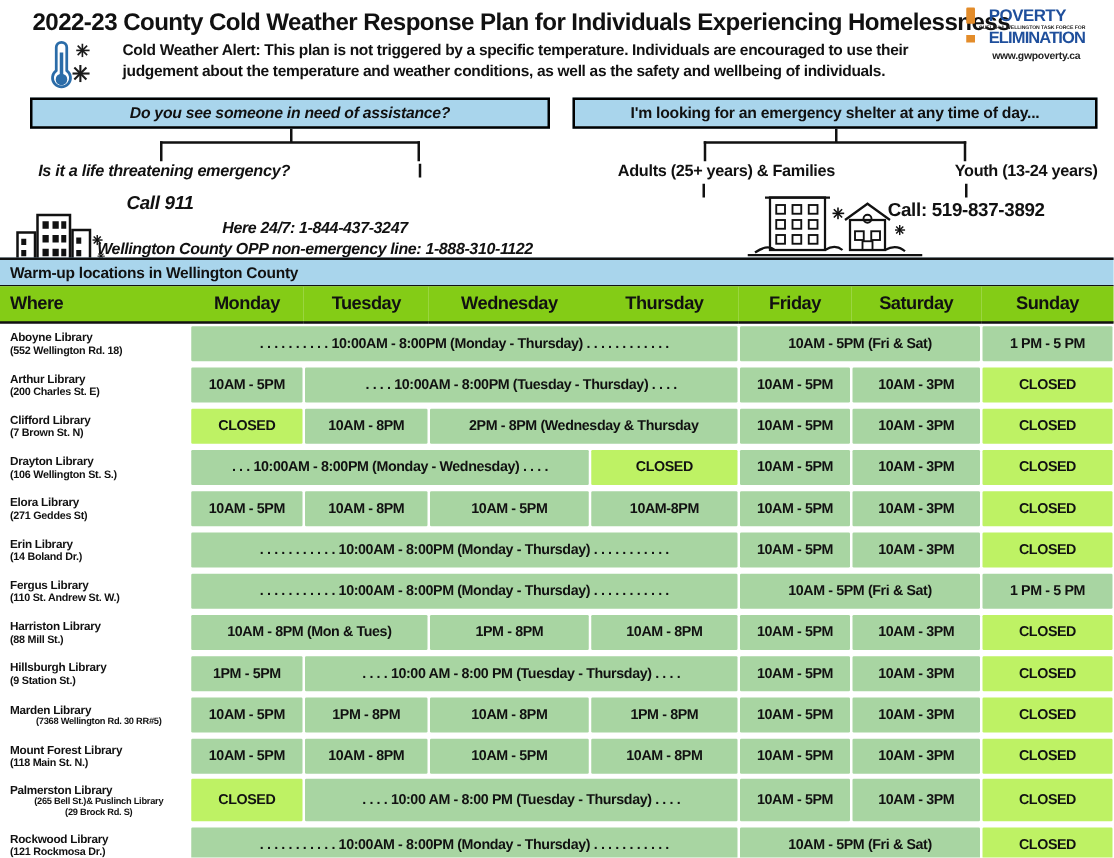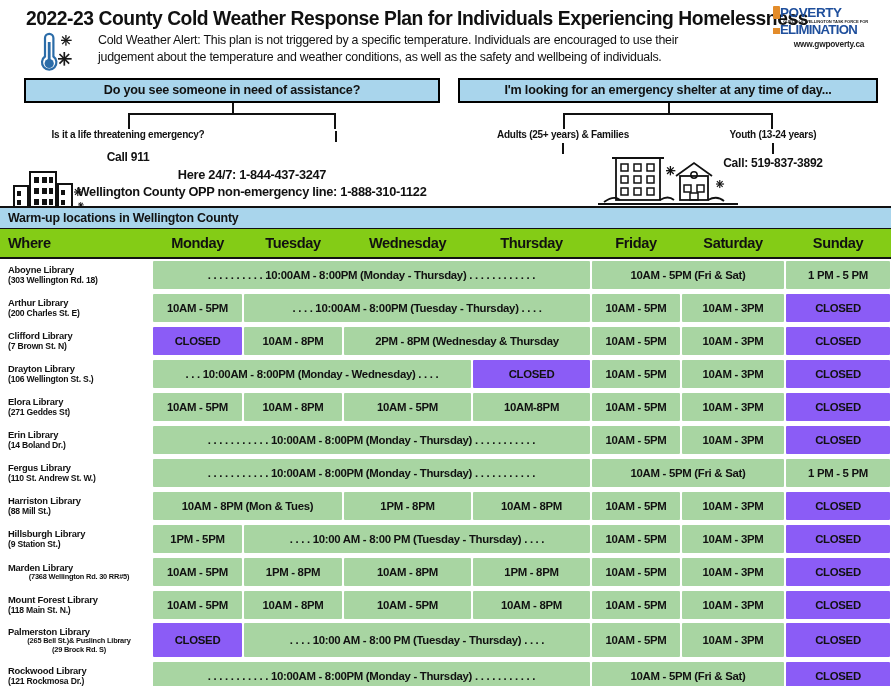--- a/index.html
+++ b/index.html
@@ -14,52 +14,52 @@
   .page { position:relative; width:891px; height:686px; }
 
   
   .hdr { position:relative; height:78px; }
   .hdr-title {
     position:absolute; left:26px; top:8px; width:750px;
     font-size:19.3px; font-weight:bold; letter-spacing:-0.45px;
     white-space:nowrap;
   }
   .logo { position:absolute; right:6px; top:6px; width:112px; text-align:left; }
-  .logo-row { display:flex; align-items:center; gap:0; }
+  .logo-row { display:flex; align-items:center; gap:11px; }
   .logo-mark { width:7px; flex:0 0 7px; }
   .logo-bar1 { width:7px; height:13px; background:#e38c2a; border-radius:1px; }
   .logo-dot  { width:7px; height:6px; background:#e38c2a; margin-top:3px; }
   .logo-word { font-size:13.5px; font-weight:bold; color:#1f4f9c; line-height:1.02; letter-spacing:-0.4px; }
   .logo-word2 { font-size:13.2px; font-weight:bold; color:#1f4f9c; line-height:1.02; letter-spacing:-0.7px; }
   .logo-sub { font-size:4.1px; font-weight:bold; color:#222; letter-spacing:-0.05px; margin:0 0 0 10px; line-height:1; }
   .logo-url { font-size:8.3px; font-weight:bold; color:#222; margin-top:3px; text-align:center; letter-spacing:-0.2px; }
 
   .alert { position:absolute; left:28px; top:30px; width:740px; }
   .alert-inner { display:flex; gap:8px; align-items:flex-start; }
   .thermo { flex:0 0 62px; position:relative; height:44px; }
-  .alert-text { font-size:12.4px; font-weight:normal; line-height:1.33; letter-spacing:-0.25px; padding-top:2px; }
+  .alert-text { font-size:12.4px; font-weight:bold; line-height:1.33; letter-spacing:-0.25px; padding-top:2px; }
 
   
   .flows { position:relative; height:128px; }
   .flowcol { position:absolute; top:0; }
-  .flow-left { left:24px; width:416px; }
+  .flow-left { left:24px; width:416px;font-style:italic; }
   .flow-right { left:458px; width:420px; }
   .banner {
     background:#a9d5ec; border:2px solid #000; text-align:center;
     font-size:12.6px; font-weight:bold; padding:3px 0 4px; letter-spacing:-0.2px;
   }
   .branch { position:relative; height:26px; }
   .branch .vstem { position:absolute; left:50%; top:0; width:2px; height:11px; background:#111; }
   .branch .hbar  { position:absolute; top:10px; height:2px; background:#111; }
   .branch .ldrop { position:absolute; top:10px; width:2px; height:16px; background:#111; }
 
   .twocol { display:flex; }
   .twocol > div { flex:1; text-align:center; }
-  .q { font-size:10px; font-weight:bold; letter-spacing:-0.25px; line-height:1.2; }
-  .ans { font-size:12px; font-weight:bold; margin-top:9px; letter-spacing:-0.25px; }
+  .q { font-size:13px; font-weight:bold; letter-spacing:-0.25px; line-height:1.2;text-align:right; }
+  .ans { font-size:15px; font-weight:bold; margin-top:9px; letter-spacing:-0.25px; }
   .tick { width:2px; height:11px; background:#111; margin:2px auto 0; }
   .lines { font-size:12.8px; font-weight:bold; line-height:1.35; letter-spacing:-0.3px; }
   .lines .l2 { white-space:nowrap; }
 
   .icon-left { position:absolute; left:8px; top:86px; }
   .icon-mid  { position:absolute; left:598px; top:74px; }
 
   
   .tbl-wrap { position:absolute; left:0; top:206px; width:891px; }
   .tbl-title {
@@ -78,21 +78,21 @@
     padding-left:8px; padding-right:2px; text-align:left;
   }
   td.where .addr { font-size:8.6px; font-weight:bold; }
   td.where .addr.sm { font-size:7.4px;text-align:center; }
   .cell {
     height:28px; display:flex; align-items:center; justify-content:center;
     font-size:11.4px; font-weight:bold; letter-spacing:-0.3px; text-align:center;
     border-radius:1px; white-space:nowrap; overflow:hidden;
   }
   .cell.open   { background:#a8d5a2; }
-  .cell.closed { background:#8b5cf6; }
+  .cell.closed { background:#bef264; }
   .cell.tall   { height:34px; }
   tbody tr { height:33px; }
 </style>
 </head>
 <body>
 
 <div class="page">
 
   <div class="hdr">
     <div class="hdr-title">2022-23 County Cold Weather Response Plan for Individuals Experiencing Homelessness</div>
@@ -299,21 +299,21 @@
           <th>Thursday</th>
           <th>Friday</th>
           <th>Saturday</th>
           <th>Sunday</th>
         </tr>
       </thead>
       <tbody id="tbody">
           <tr>
             <td class="where">
               <div>Aboyne Library</div>
-              <div class="addr">(303 Wellington Rd. 18)</div>
+              <div class="addr">(552 Wellington Rd. 18)</div>
             </td>
             <td colspan="4">
               <div class="cell open">. . . . . . . . . . 10:00AM - 8:00PM (Monday - Thursday) . . . . . . . . . . . .</div>
             </td>
             <td colspan="2">
               <div class="cell open">10AM - 5PM (Fri &amp; Sat)</div>
             </td>
             <td>
               <div class="cell open">1 PM - 5 PM</div>
             </td>

